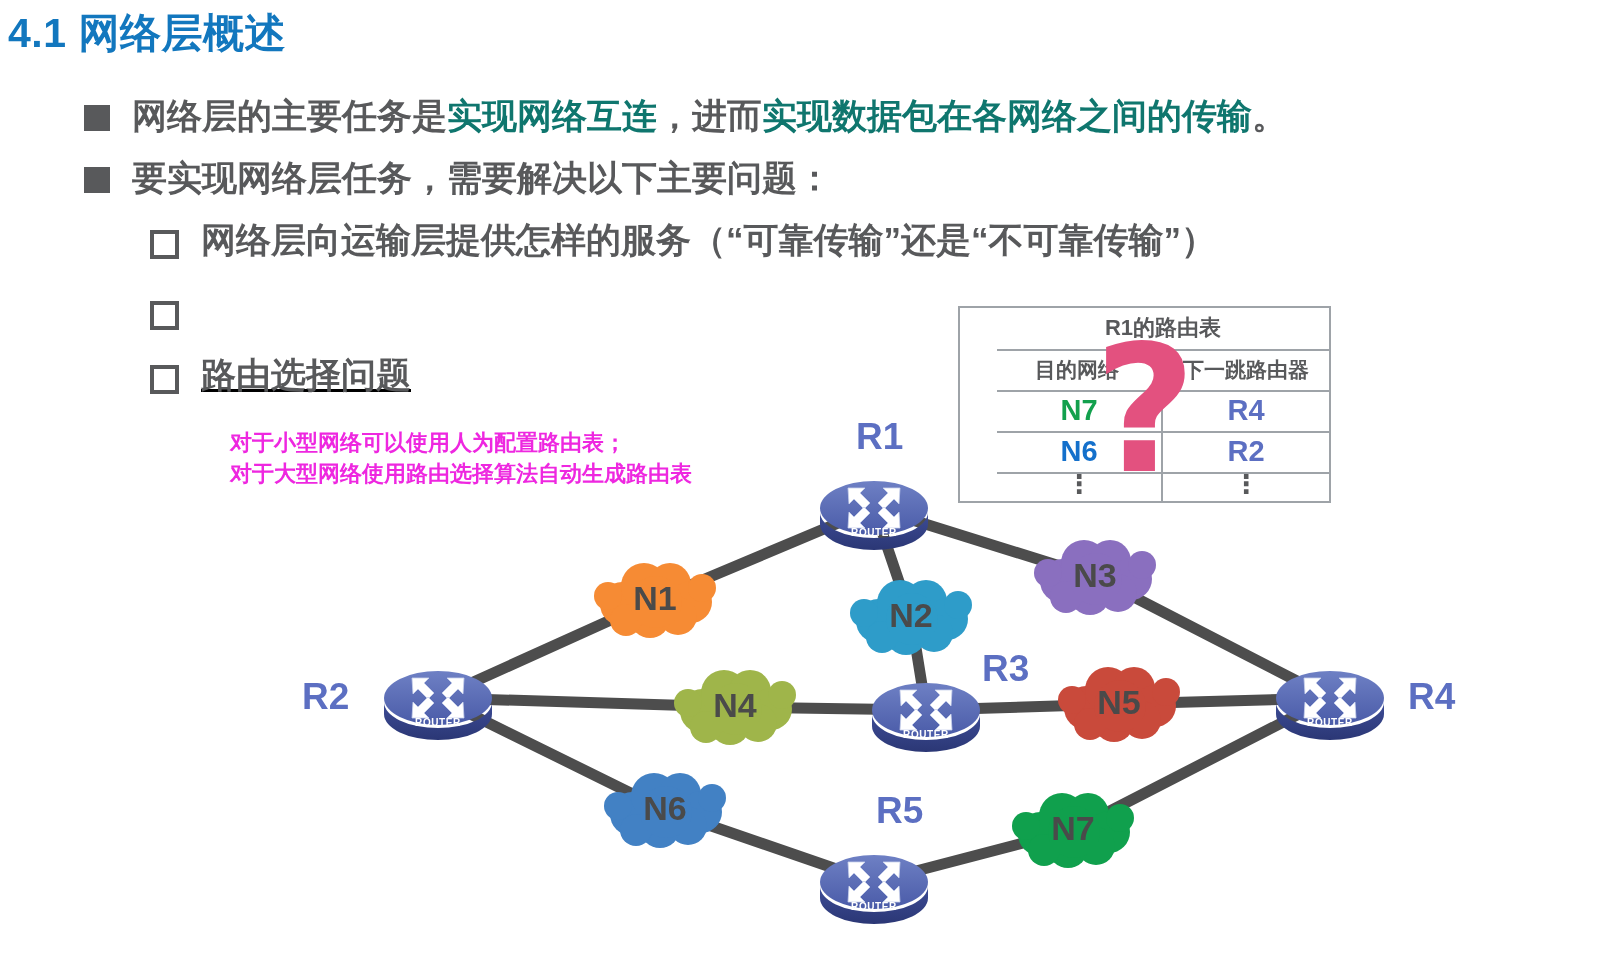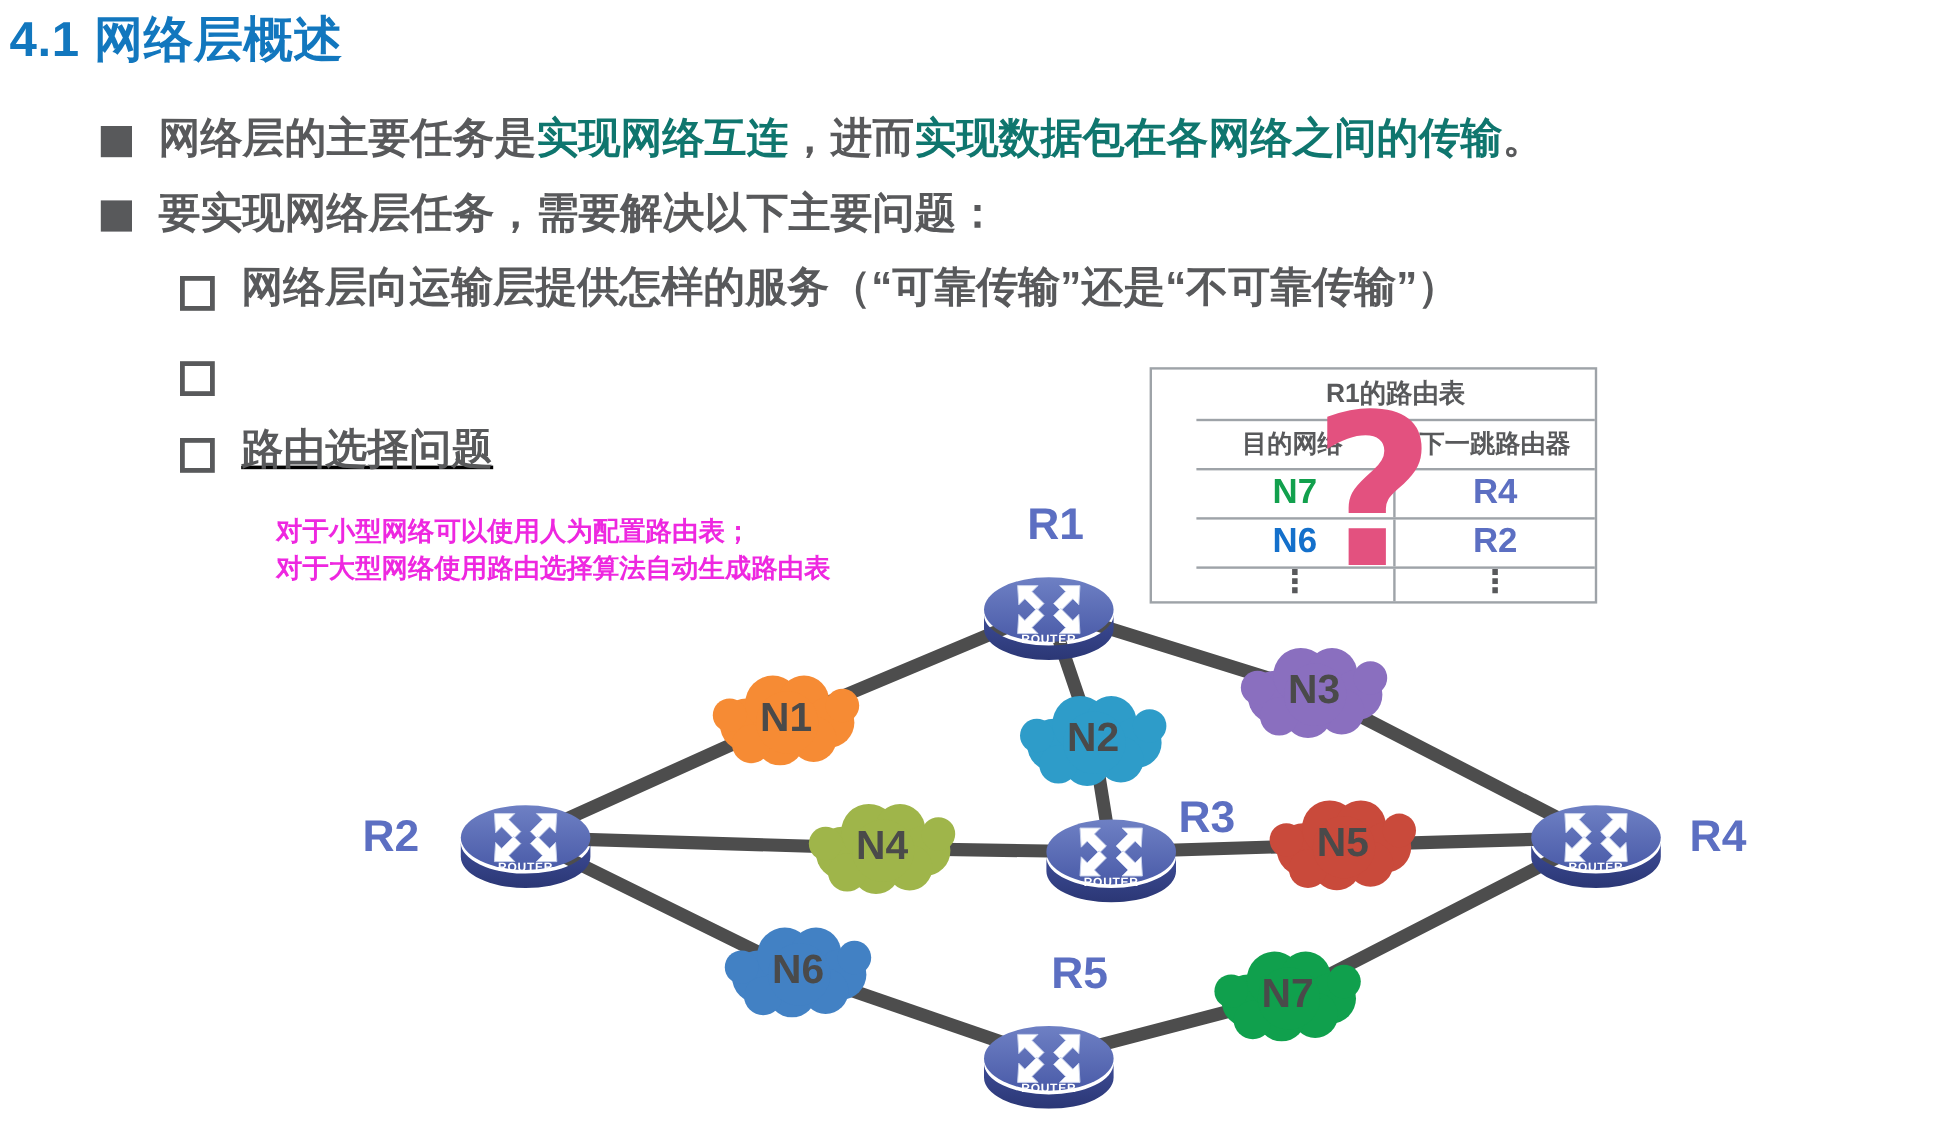--- a/index.html
+++ b/index.html
@@ -343,21 +343,21 @@
   <path d="M2 44 A54 26 0 0 0 110 44 L110 56 A54 26 0 0 1 2 56 Z" fill="url(#rside_ROUTER)"></path>
   <ellipse cx="56" cy="40" rx="54" ry="27" fill="url(#rtop_ROUTER)"></ellipse>
   <g fill="#FFFFFF" stroke="#C9D2EC" stroke-width="0.8">
     <path d="M30 20 L47 20 L42 25 L52 35 L46 41 L36 31 L31 36 Z"></path>
     <path d="M82 20 L65 20 L70 25 L60 35 L66 41 L76 31 L81 36 Z"></path>
     <path d="M30 60 L47 60 L42 55 L52 45 L46 39 L36 49 L31 44 Z"></path>
     <path d="M82 60 L65 60 L70 55 L60 45 L66 39 L76 49 L81 44 Z"></path>
   </g>
   <text x="56" y="68" font-family="Liberation Sans, sans-serif" font-size="10" font-weight="bold" fill="#FFFFFF" text-anchor="middle" letter-spacing="0.6">ROUTER</text>
 </svg></div>
-        <div class="rlabel" style="color: rgb(92, 111, 194); left: 112px; top: -22px; margin-top: 12px;">R3</div>
+        <div class="rlabel" style="color: rgb(92, 111, 194); left: 112px; top: -22px;">R3</div>
       </div>
       <div class="router" style="left: 1274px; top: 258px;">
         <div class="body">
 <svg viewBox="0 0 112 82" width="112" height="82">
   <defs>
     <linearGradient id="rtop_ROUTER" x1="0" y1="0" x2="0" y2="1">
       <stop offset="0" stop-color="#6E80C4"></stop>
       <stop offset="1" stop-color="#4A5BA8"></stop>
     </linearGradient>
     <linearGradient id="rside_ROUTER" x1="0" y1="0" x2="0" y2="1">

